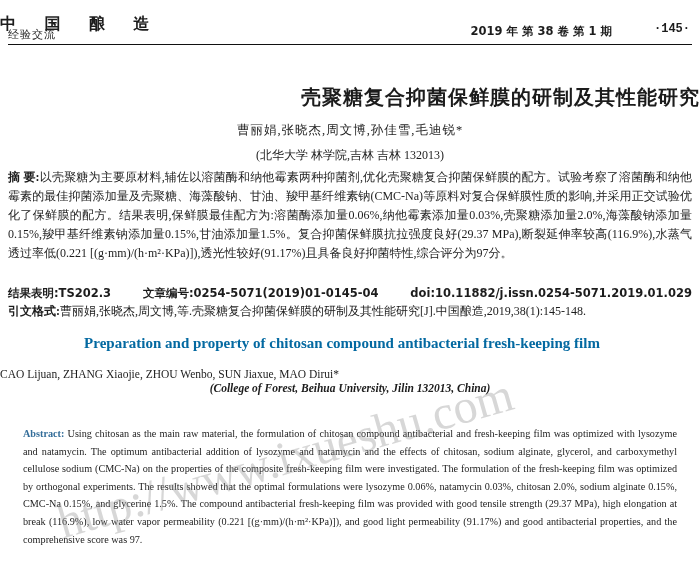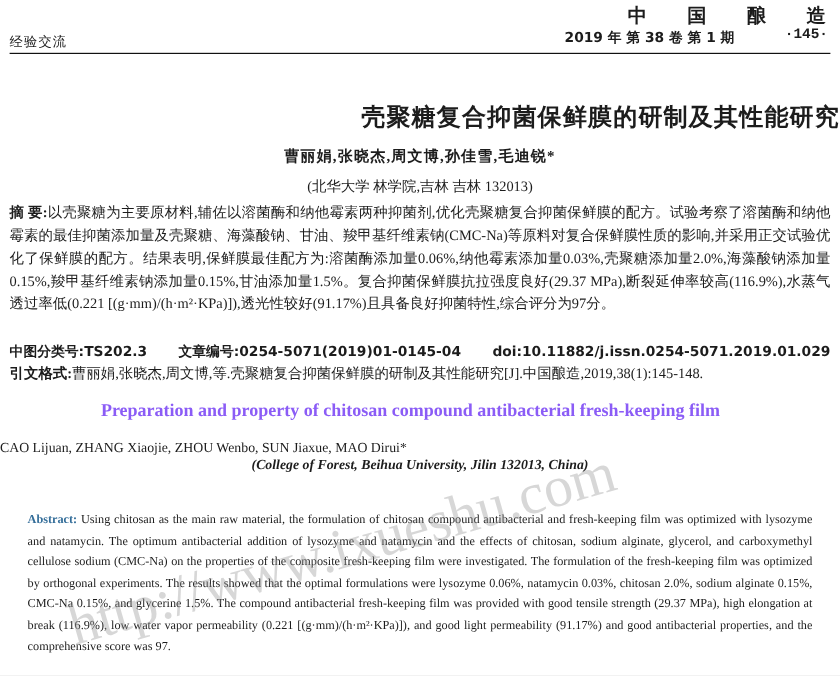--- a/index.html
+++ b/index.html
@@ -10,24 +10,24 @@
     overflow:hidden;
     font-family:"Liberation Serif","DejaVu Serif",serif;
     color:#1c1c1c;
   }
   
   .hdr-left{
     position:absolute;left:8px;top:27px;
     font-size:11px;letter-spacing:1px;
   }
   .hdr-center{
-    position:absolute;left:0;right:0;top:3px;
-    text-align:right;font-weight:bold;font-size:16px;
+    position:absolute;left:0;right:0;top:14px;
+    text-align:left;font-weight:bold;font-size:16px;
     letter-spacing:12px;
-    font-family:Liberation Mono, monospace;
+    font-family:Liberation Sans, sans-serif;
   }
   .hdr-right{
     position:absolute;right:88px;top:7px;
     text-align:center;font-size:11.5px;line-height:16px;
     font-family:"DejaVu Sans","Liberation Sans",sans-serif;
     font-weight:600;
     margin-top:16px;
   }
   .hdr-page{
     position:absolute;right:10px;top:22px;
@@ -40,21 +40,21 @@
   }
   
   .cn-title{
     position:absolute;left:0;right:0;top:84px;
     text-align:right;font-size:20px;font-weight:bold;
     font-family:"DejaVu Sans","Liberation Sans",sans-serif;
     letter-spacing:1px;
   }
   .cn-authors{
     position:absolute;left:0;right:0;top:122px;
-    text-align:center;font-size:12.5px;letter-spacing:1px;font-weight:bold;
+    text-align:center;font-size:12.5px;letter-spacing:1px;
   }
   .cn-affil{
     position:absolute;left:0;right:0;top:147px;
     text-align:center;font-size:12px;
   }
   .cn-abs{
     position:absolute;left:8px;width:684px;top:168px;
     font-size:12px;line-height:19px;text-align:justify;
   }
   .cn-abs p{margin:0;}
@@ -67,21 +67,21 @@
     font-weight:600;white-space:nowrap;
   }
   .citation{
     position:absolute;left:8px;width:684px;top:303px;
     font-size:12px;line-height:17px;
   }
   
   .en-title{
     position:absolute;left:0;right:16px;top:335px;
     text-align:center;font-size:15px;font-weight:bold;
-    color:#8b5cf6;
+    color:#0369a1;
   }
   .en-authors{
     position:absolute;left:0;right:0;top:368px;
     text-align:left;font-size:11.5px;
   }
   .en-affil{
     position:absolute;left:0;right:0;top:382px;
     text-align:center;font-size:11.5px;font-style:italic;font-weight:bold;
   }
   .en-abs{
@@ -118,21 +118,21 @@
 
   <div class="cn-title">壳聚糖复合抑菌保鲜膜的研制及其性能研究</div>
   <div class="cn-authors">曹丽娟,张晓杰,周文博,孙佳雪,毛迪锐*</div>
   <div class="cn-affil">(北华大学 林学院,吉林 吉林 132013)</div>
 
   <div class="cn-abs">
     <p><span class="b">摘  要:</span><span>以壳聚糖为主要原材料,辅佐以溶菌酶和纳他霉素两种抑菌剂,优化壳聚糖复合抑菌保鲜膜的配方。试验考察了溶菌酶和纳他霉素的最佳抑菌添加量及壳聚糖、海藻酸钠、甘油、羧甲基纤维素钠(CMC-Na)等原料对复合保鲜膜性质的影响,并采用正交试验优化了保鲜膜的配方。结果表明,保鲜膜最佳配方为:溶菌酶添加量0.06%,纳他霉素添加量0.03%,壳聚糖添加量2.0%,海藻酸钠添加量0.15%,羧甲基纤维素钠添加量0.15%,甘油添加量1.5%。复合抑菌保鲜膜抗拉强度良好(29.37 MPa),断裂延伸率较高(116.9%),水蒸气透过率低(0.221 [(g·mm)/(h·m²·KPa)]),透光性较好(91.17%)且具备良好抑菌特性,综合评分为97分。</span></p>
   </div>
 
   <div class="meta-row">
-    <span><span class="b">中图分类号:</span><span>TS202.3</span></span>
+    <span><span class="b">结果表明:</span><span>TS202.3</span></span>
     <span><span class="b">文章编号:</span><span>0254-5071(2019)01-0145-04</span></span>
     <span>doi:10.11882/j.issn.0254-5071.2019.01.029</span>
   </div>
 
   <div class="citation">
     <span class="b">引文格式:</span><span>曹丽娟,张晓杰,周文博,等.壳聚糖复合抑菌保鲜膜的研制及其性能研究[J].中国酿造,2019,38(1):145-148.</span>
   </div>
 
   <div class="en-title">Preparation and property of chitosan compound antibacterial fresh-keeping film</div>
   <div class="en-authors">CAO Lijuan, ZHANG Xiaojie, ZHOU Wenbo, SUN Jiaxue, MAO Dirui*</div>

